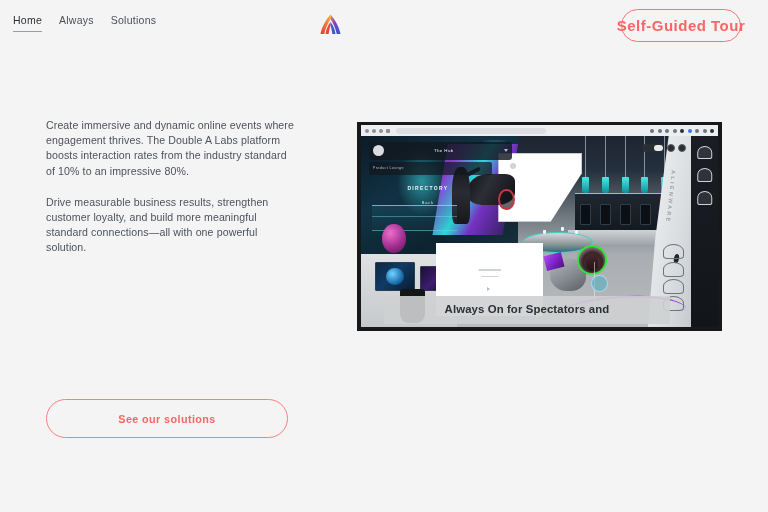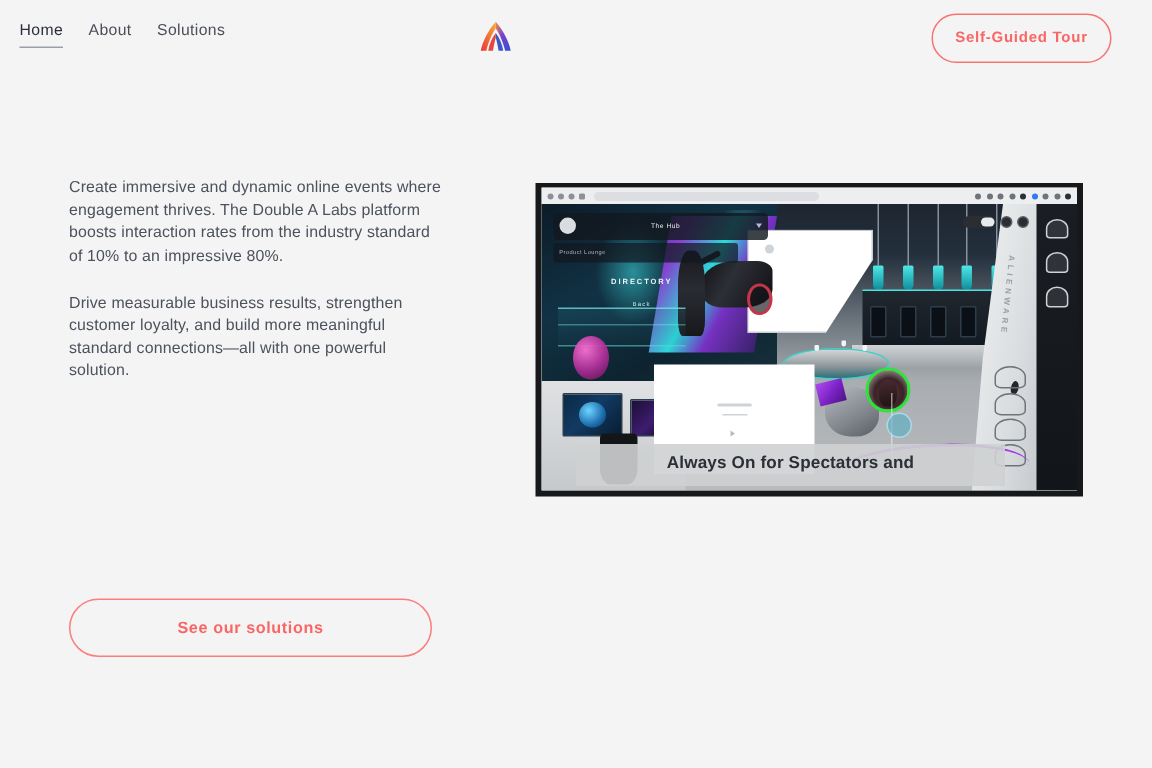--- a/index.html
+++ b/index.html
@@ -76,21 +76,21 @@
     position: absolute;
     right: 27px;
     top: 9px;
     width: 120px;
     height: 33px;
     border: 1.4px solid #fb7272;
     border-radius: 17px;
     background: transparent;
     color: #fa6565;
     font-family: "Liberation Sans", sans-serif;
-    font-size: 10px;
+    font-size: 15px;
     font-weight: bold;
     letter-spacing: 0.5px;
     cursor: pointer;
     display: flex;
     align-items: center;
     justify-content: center;
     white-space: nowrap;
   }
 
   
@@ -542,21 +542,21 @@
     letter-spacing: .1px;
   }
 </style>
 </head>
 <body>
 
 <header class="site-header">
 
   <nav class="nav">
     <span class="nav-item active">Home</span>
-    <span class="nav-item">About</span>
+    <span class="nav-item">Always</span>
     <span class="nav-item">Solutions</span>
   </nav>
 
   <div class="logo-block">
     <svg class="logo-mark" viewBox="0 0 40 40">
       <defs>
         <linearGradient id="gL" x1="0" y1="1" x2="1" y2="0">
           <stop offset="0%" stop-color="#e8353a"></stop>
           <stop offset="50%" stop-color="#f4713a"></stop>
           <stop offset="100%" stop-color="#f6b13c"></stop>

